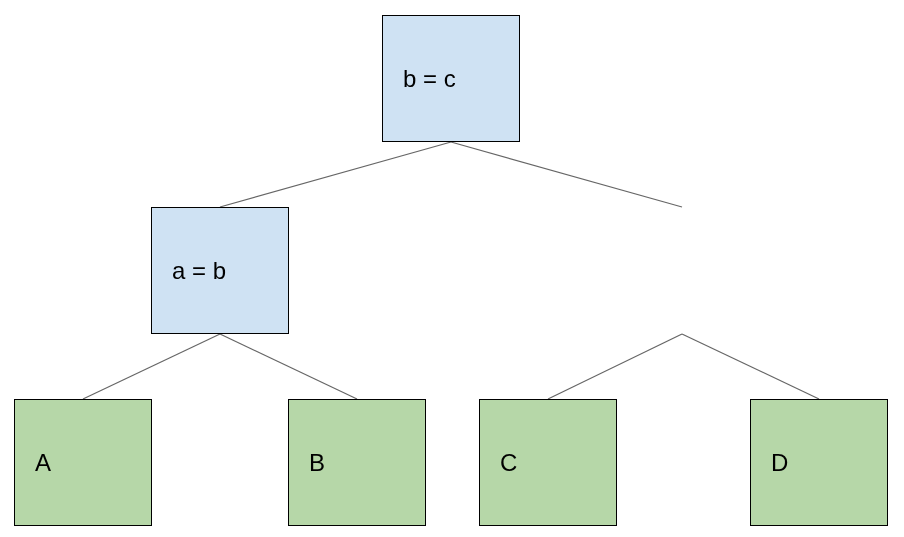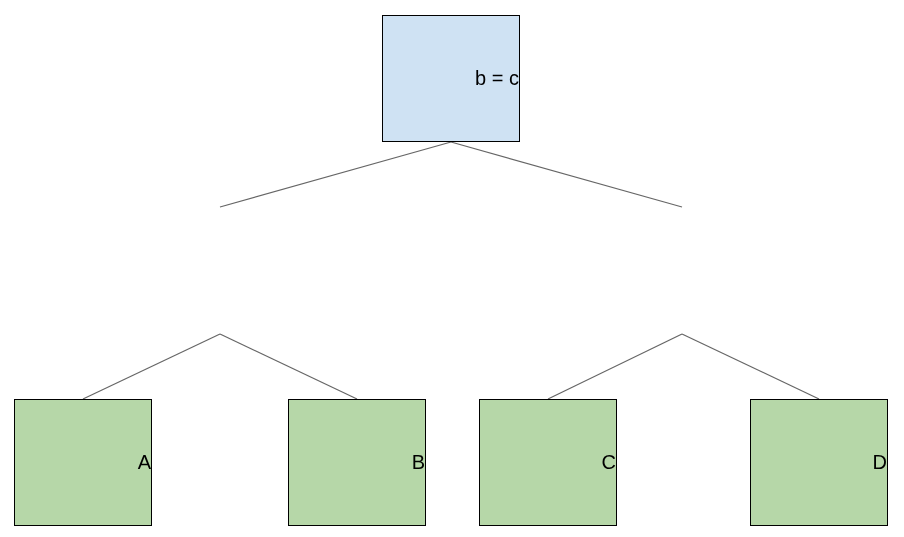--- a/index.html
+++ b/index.html
@@ -24,23 +24,24 @@
     pointer-events: none;
   }
   .node {
     position: absolute;
     width: 138px;
     height: 127px;
     box-sizing: border-box;
     border: 1.5px solid var(--border, #000000);
     display: flex;
     align-items: center;
-    justify-content: flex-end;
-    font-size: 20px;
+    justify-content: flex-start;
+    font-size: 24px;
     color: var(--text, #000000);
+    padding-left: 20px;
   }
   .kind-condition { background: var(--condition-fill, #cfe2f3); }
   .kind-leaf      { background: var(--leaf-fill, #b6d7a8); }
 
   .pos-root  { left: 382px; top: 15px;  }
   .pos-left  { left: 151px; top: 207px; }
   .pos-right { left: 613px; top: 207px; }
   .pos-A     { left: 14px;  top: 399px; }
   .pos-B     { left: 288px; top: 399px; }
   .pos-C     { left: 479px; top: 399px; }
@@ -56,20 +57,23 @@
       <line x1="220" y1="334" x2="83" y2="399" stroke="#666666" stroke-width="1.2"></line>
       <line x1="220" y1="334" x2="357" y2="399" stroke="#666666" stroke-width="1.2"></line>
       <line x1="682" y1="334" x2="548" y2="399" stroke="#666666" stroke-width="1.2"></line>
       <line x1="682" y1="334" x2="819" y2="399" stroke="#666666" stroke-width="1.2"></line>
     </svg>
 
   <div class="node kind-condition pos-root">
     <span>b = c</span>
   </div>
 
+  <div class="node kind-condition pos-left">
+    <span>a = b</span>
+  </div>
 
 
   <div class="node kind-leaf pos-A">
     <span>A</span>
   </div>
 
   <div class="node kind-leaf pos-B">
     <span>B</span>
   </div>
 

